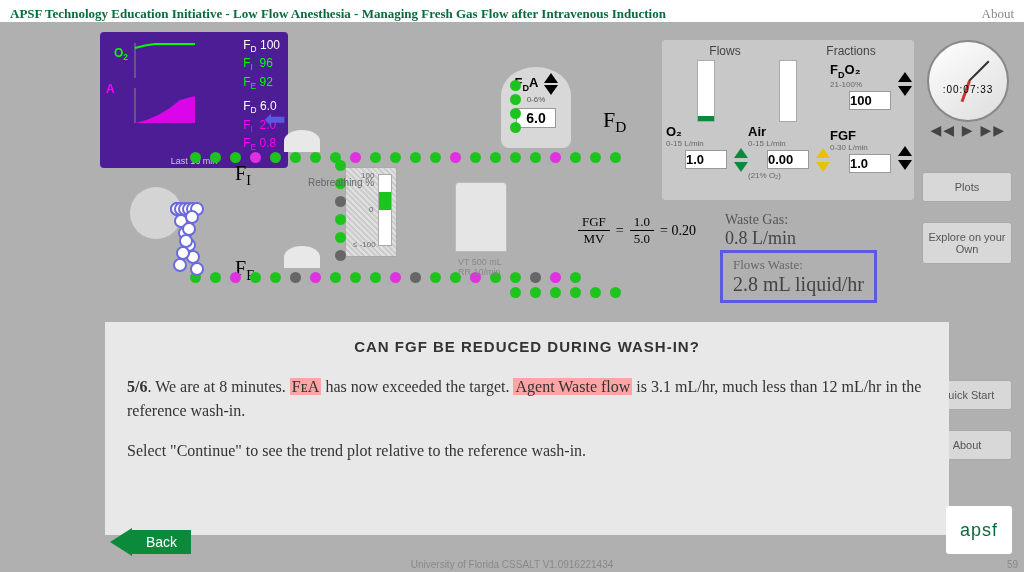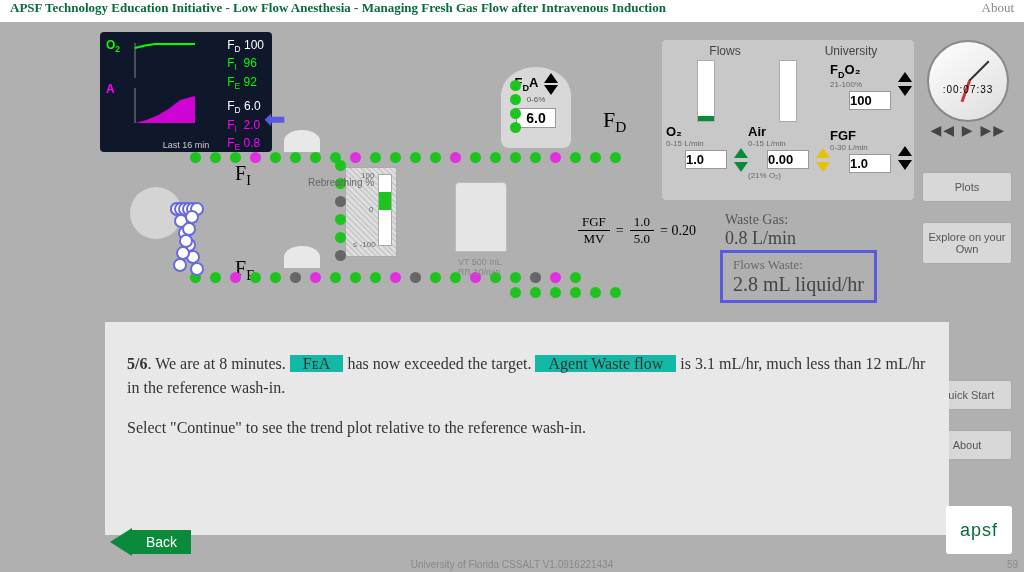--- a/index.html
+++ b/index.html
@@ -1,18 +1,18 @@
 <!DOCTYPE html>
 <html><head>
 <meta charset="utf-8">
 <style>
 html,body{margin:0;padding:0;width:1024px;height:572px;font-family:Georgia,'Times New Roman',serif;background:#b0b0b0;overflow:hidden}
-.header{background:#fff;height:22px;padding:0 10px;display:flex;justify-content:space-between;align-items:flex-start;font-size:13px;color:#0a6b3e;font-weight:bold}
+.header{background:#fff;height:22px;padding:0 10px;display:flex;justify-content:space-between;align-items:flex-end;font-size:13px;color:#0a6b3e;font-weight:bold}
 .stage{position:relative;width:1024px;height:550px}
-.monitor{position:absolute;left:100px;top:10px;width:160px;height:108px;background:#0f172a;border-radius:4px;padding:6px;color:#fff;font-family:Arial,sans-serif;font-size:12px}
+.monitor{position:absolute;left:100px;top:10px;width:160px;height:108px;background:#4c1d95;border-radius:4px;padding:14px;color:#fff;font-family:Arial,sans-serif;font-size:12px}
 .monitor .o2-label{color:#0f0;font-weight:bold}
 .monitor .a-label{color:#f0f;font-weight:bold;position:absolute;left:6px;top:50px}
 .monitor .vals{position:absolute;right:8px;top:6px;font-size:12px;line-height:14px}
 .monitor .vals .g{color:#0f0}.monitor .vals .m{color:#f0f}.monitor .vals .w{color:#fff}
 .monitor .trend{position:absolute;left:30px;top:6px;width:70px;height:90px}
 .monitor .footer{position:absolute;bottom:2px;left:0;right:0;text-align:center;font-size:9px;color:#ccc}
 .blue-arrow{position:absolute;left:264px;top:82px;color:#5a5ae0;font-size:26px}
 .fda-box{position:absolute;left:501px;top:45px;width:70px;height:75px;background:#d8d8d8;border-radius:50% 50% 8px 8px / 35% 35% 8px 8px;text-align:center;font-family:Arial;padding-top:6px}
 .fda-box .label{font-size:13px;font-weight:bold}
 .fda-box .range{font-size:8px;color:#555}
@@ -52,21 +52,21 @@
 .eqn{position:absolute;left:578px;top:192px;font-family:Georgia;font-size:14px;display:flex;align-items:center;gap:6px}
 .frac{display:inline-flex;flex-direction:column;text-align:center;font-size:13px}
 .frac .n{border-bottom:1px solid #000;padding:0 4px}
 .waste{position:absolute;left:725px;top:190px;font-family:Georgia;font-size:14px;color:#555}
 .waste .val{font-size:18px;color:#444}
 .agent-waste{position:absolute;left:720px;top:228px;border:3px solid #5a5ae0;padding:4px 10px;font-family:Georgia}
 .agent-waste .l{font-size:13px;color:#666}
 .agent-waste .v{font-size:20px;color:#444}
 .text-panel{position:absolute;left:105px;top:300px;width:800px;height:185px;background:#e8e8e8;padding:14px 22px;font-family:Georgia;font-size:16px;color:#333;line-height:1.5}
 .text-panel h3{margin:0 0 8px;text-align:center;font-size:15px;letter-spacing:1px;font-family:Arial;font-weight:bold}
-.hl{background:#14b8a6;padding:0 13px}
+.hl{background:#fca5a5;padding:0 2px}
 .nav-btn{position:absolute;bottom:16px;color:#fff;font-family:Arial;font-size:14px;cursor:pointer;display:flex;align-items:center}
 .nav-arrow{width:0;height:0;border-top:14px solid transparent;border-bottom:14px solid transparent}
 .nav-body{background:#0a8a3a;padding:4px 14px}
 .logo{position:absolute;right:12px;bottom:18px;width:66px;height:48px;background:#fff;border-radius:3px;display:flex;align-items:center;justify-content:center;font-family:Arial;color:#0a6b3e;font-size:18px;font-weight:300;letter-spacing:1px}
 .footer-txt{position:absolute;bottom:2px;left:0;right:0;text-align:center;font-size:10px;color:#888;font-family:Arial}
 .pg{position:absolute;right:6px;bottom:2px;font-size:10px;color:#888;font-family:Arial}
 sub{font-size:0.7em}
 </style>
 </head>
 <body>
@@ -210,21 +210,21 @@
   </div>
 
   <div class="vt-rr">
     <div>VT 500 mL</div>
       <div>RR 10/min</div>
   </div>
 
   <div class="controls">
     <div class="hdr">
         <div>Flows</div>
-        <div>University</div>
+        <div>Fractions</div>
       </div>
 
     <div class="ctrl-col" style="left:4px">
       <div class="bar">
           <div class="fill" style="height:8%"></div>
         </div>
       <div class="lbl">O₂</div>
       <div class="rng">0-15 L/min</div>
       <div class="vbox">1.0</div>
       <div class="arrows">
@@ -294,20 +294,21 @@
   <div class="waste">
     <div>Waste Gas:</div>
       <div class="val">0.8 L/min</div>
   </div>
   <div class="agent-waste">
     <div class="l">Flows Waste:</div>
       <div class="v">2.8 mL liquid/hr</div>
   </div>
 
   <div class="text-panel">
+    <h3>CAN FGF BE REDUCED DURING WASH-IN?</h3>
     <p><b>5/6</b><span>. We are at 8 minutes. </span><span class="hl">FᴇA</span><span> has now exceeded the target.  </span><span class="hl">Agent Waste flow</span><span> is 3.1 mL/hr, much less than 12 mL/hr in the reference wash-in.</span></p>
     <p>Select "Continue" to see the trend plot relative to the reference wash-in.</p>
   </div>
 
   <div class="nav-btn" style="left:110px">
     <div class="nav-arrow" style="border-right:22px solid #0a8a3a"></div>
     <div class="nav-body">Back</div>
   </div>
 
   <div class="logo">apsf</div>

